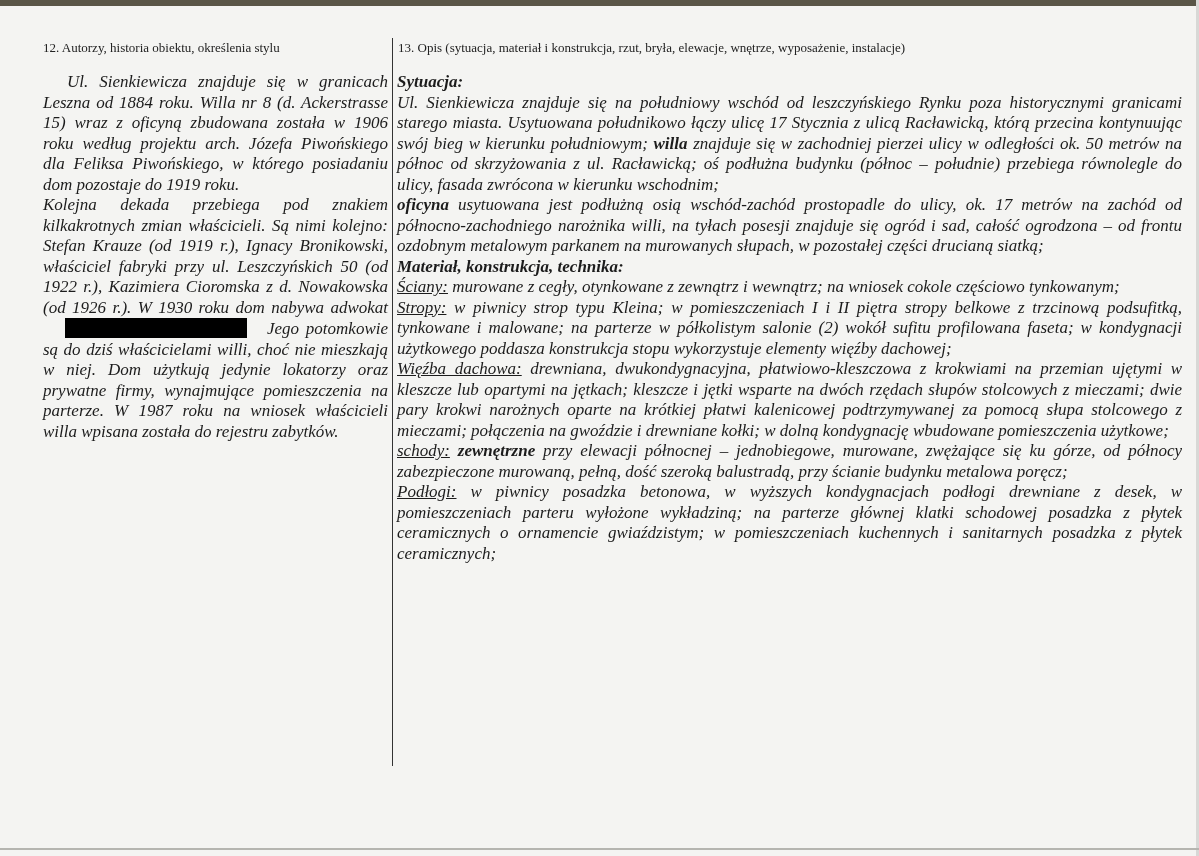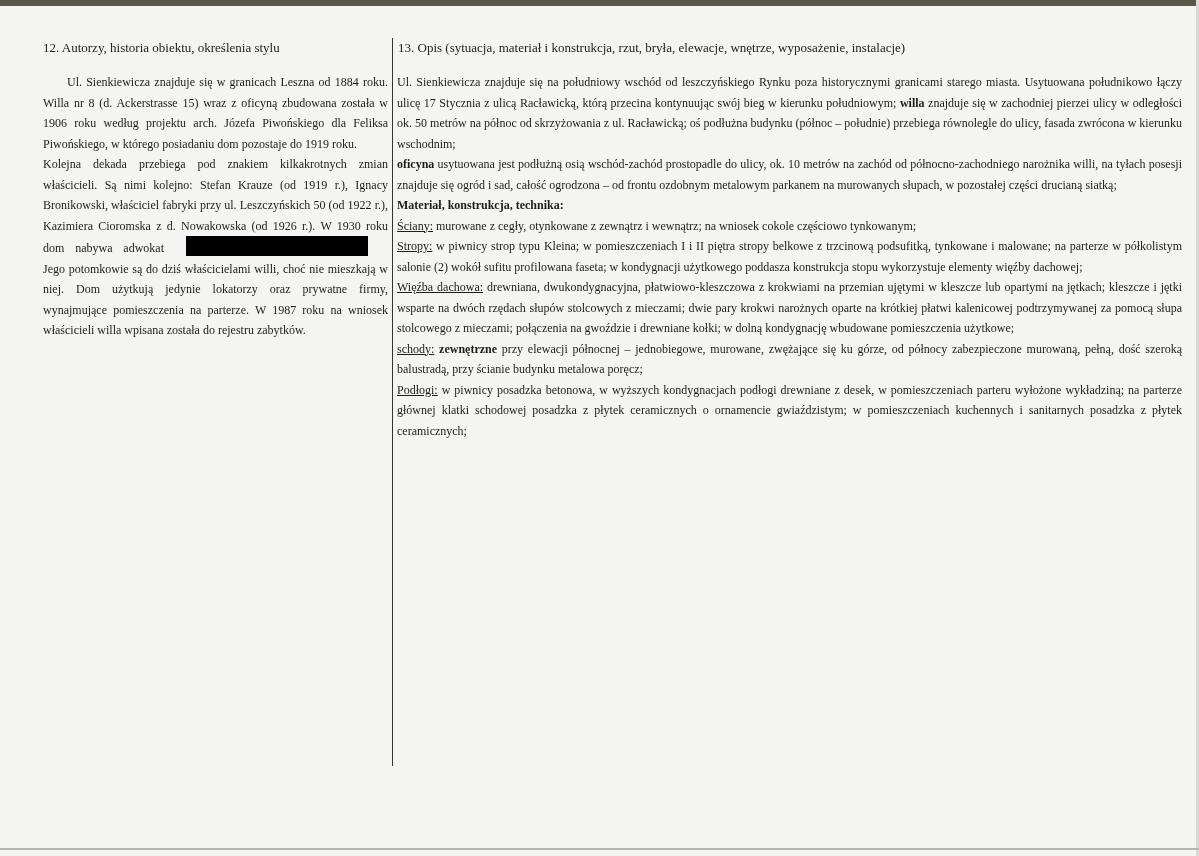--- a/index.html
+++ b/index.html
@@ -9,21 +9,21 @@
     font-family:"Liberation Serif", "DejaVu Serif", serif;
     color:#1c1c1c;
   }
   .topbar { position:absolute; left:0; top:0; width:1199px; height:6px; background:#5a5648; }
   .rightedge { position:absolute; right:0; top:0; width:3px; height:856px; background:#d8d8d6; }
   .bottomline { position:absolute; left:0; top:848px; width:1199px; height:2px; background:#b5b5b0; }
   .divider { position:absolute; left:392px; top:38px; width:1px; height:728px; background:#333; }
   .hdr { position:absolute; top:40px; font-size:13px; color:#222; white-space:nowrap; }
   .hdr.left { left:43px; }
   .hdr.right { left:398px;text-align:center; }
-  .col { position:absolute; font-size:12px; line-height:20.5px; }
+  .col { position:absolute; font-size:17px; line-height:20.5px;font-style:italic; }
   .col.left { left:43px; top:72px; width:345px; }
   .col.right { left:397px; top:72px; width:785px; }
   .p { text-align:justify; text-align-last:left; margin:0; }
   .p.indent { text-indent:24px; }
   .h { font-weight:bold; margin:0; }
   .u { text-decoration:underline; }
   .b { font-weight:bold; }
   .redact { display:inline-block; width:182px; height:20px; background:#000; vertical-align:-4px; margin:0 20px 0 22px; }
 </style>
 </head>
@@ -36,22 +36,23 @@
 <div class="hdr right">13. Opis (sytuacja, materiał i konstrukcja, rzut, bryła, elewacje, wnętrze, wyposażenie, instalacje)</div>
 
 <div class="divider"></div>
 
 <div class="col left">
   <p class="p indent">Ul. Sienkiewicza znajduje się w granicach Leszna od 1884 roku. Willa nr 8 (d. Ackerstrasse 15) wraz z oficyną zbudowana została w 1906 roku według projektu arch. Józefa Piwońskiego dla Feliksa Piwońskiego, w którego posiadaniu dom pozostaje do 1919 roku.</p>
   <p class="p"><span>Kolejna dekada przebiega pod znakiem kilkakrotnych zmian właścicieli. Są nimi kolejno: Stefan Krauze (od 1919 r.), Ignacy Bronikowski, właściciel fabryki przy ul. Leszczyńskich 50 (od 1922 r.), Kazimiera Cioromska z d. Nowakowska (od 1926 r.). W 1930 roku dom nabywa adwokat</span><span class="redact"></span><span>Jego potomkowie są do dziś właścicielami willi, choć nie mieszkają w niej. Dom użytkują jedynie lokatorzy oraz prywatne firmy, wynajmujące pomieszczenia na parterze. W 1987 roku na wniosek właścicieli willa wpisana została do rejestru zabytków.</span></p>
 </div>
 
 <div class="col right">
+  <p class="h">Sytuacja:</p>
   <p class="p"><span>Ul. Sienkiewicza znajduje się na południowy wschód od leszczyńskiego Rynku poza historycznymi granicami starego miasta. Usytuowana południkowo łączy ulicę 17 Stycznia z ulicą Racławicką, którą przecina kontynuując swój bieg w kierunku południowym; </span><span class="b">willa</span><span> znajduje się w zachodniej pierzei ulicy w odległości ok. 50 metrów na północ od skrzyżowania z ul. Racławicką; oś podłużna budynku (północ – południe) przebiega równolegle do ulicy, fasada zwrócona w kierunku wschodnim;</span></p>
-  <p class="p"><span class="b">oficyna</span><span> usytuowana jest podłużną osią wschód-zachód prostopadle do ulicy, ok. 10 metrów na zachód od północno-zachodniego narożnika willi, na tyłach posesji znajduje się ogród i sad, całość ogrodzona – od frontu ozdobnym metalowym parkanem na murowanych słupach, w pozostałej części drucianą siatką;</span></p>
+  <p class="p"><span class="b">oficyna</span><span> usytuowana jest podłużną osią wschód-zachód prostopadle do ulicy, ok. 17 metrów na zachód od północno-zachodniego narożnika willi, na tyłach posesji znajduje się ogród i sad, całość ogrodzona – od frontu ozdobnym metalowym parkanem na murowanych słupach, w pozostałej części drucianą siatką;</span></p>
   <p class="h">Materiał, konstrukcja, technika:</p>
   <p class="p"><span class="u">Ściany:</span><span> murowane z cegły, otynkowane z zewnątrz i wewnątrz; na wniosek cokole częściowo tynkowanym;</span></p>
   <p class="p"><span class="u">Stropy:</span><span> w piwnicy strop typu Kleina; w pomieszczeniach I i II piętra stropy belkowe z trzcinową podsufitką, tynkowane i malowane; na parterze w półkolistym salonie (2) wokół sufitu profilowana faseta; w kondygnacji użytkowego poddasza konstrukcja stopu wykorzystuje elementy więźby dachowej;</span></p>
   <p class="p"><span class="u">Więźba dachowa:</span><span> drewniana, dwukondygnacyjna, płatwiowo-kleszczowa z krokwiami na przemian ujętymi w kleszcze lub opartymi na jętkach; kleszcze i jętki wsparte na dwóch rzędach słupów stolcowych z mieczami; dwie pary krokwi narożnych oparte na krótkiej płatwi kalenicowej podtrzymywanej za pomocą słupa stolcowego z mieczami; połączenia na gwoździe i drewniane kołki; w dolną kondygnację wbudowane pomieszczenia użytkowe;</span></p>
   <p class="p"><span class="u">schody:</span> <span class="b">zewnętrzne</span><span> przy elewacji północnej – jednobiegowe, murowane, zwężające się ku górze, od północy zabezpieczone murowaną, pełną, dość szeroką balustradą, przy ścianie budynku metalowa poręcz;</span></p>
   <p class="p"><span class="u">Podłogi:</span><span> w piwnicy posadzka betonowa, w wyższych kondygnacjach podłogi drewniane z desek, w pomieszczeniach parteru wyłożone wykładziną; na parterze głównej klatki schodowej posadzka z płytek ceramicznych o ornamencie gwiaździstym; w pomieszczeniach kuchennych i sanitarnych posadzka z płytek ceramicznych;</span></p>
 </div>
 
 <div class="bottomline"></div>
 

